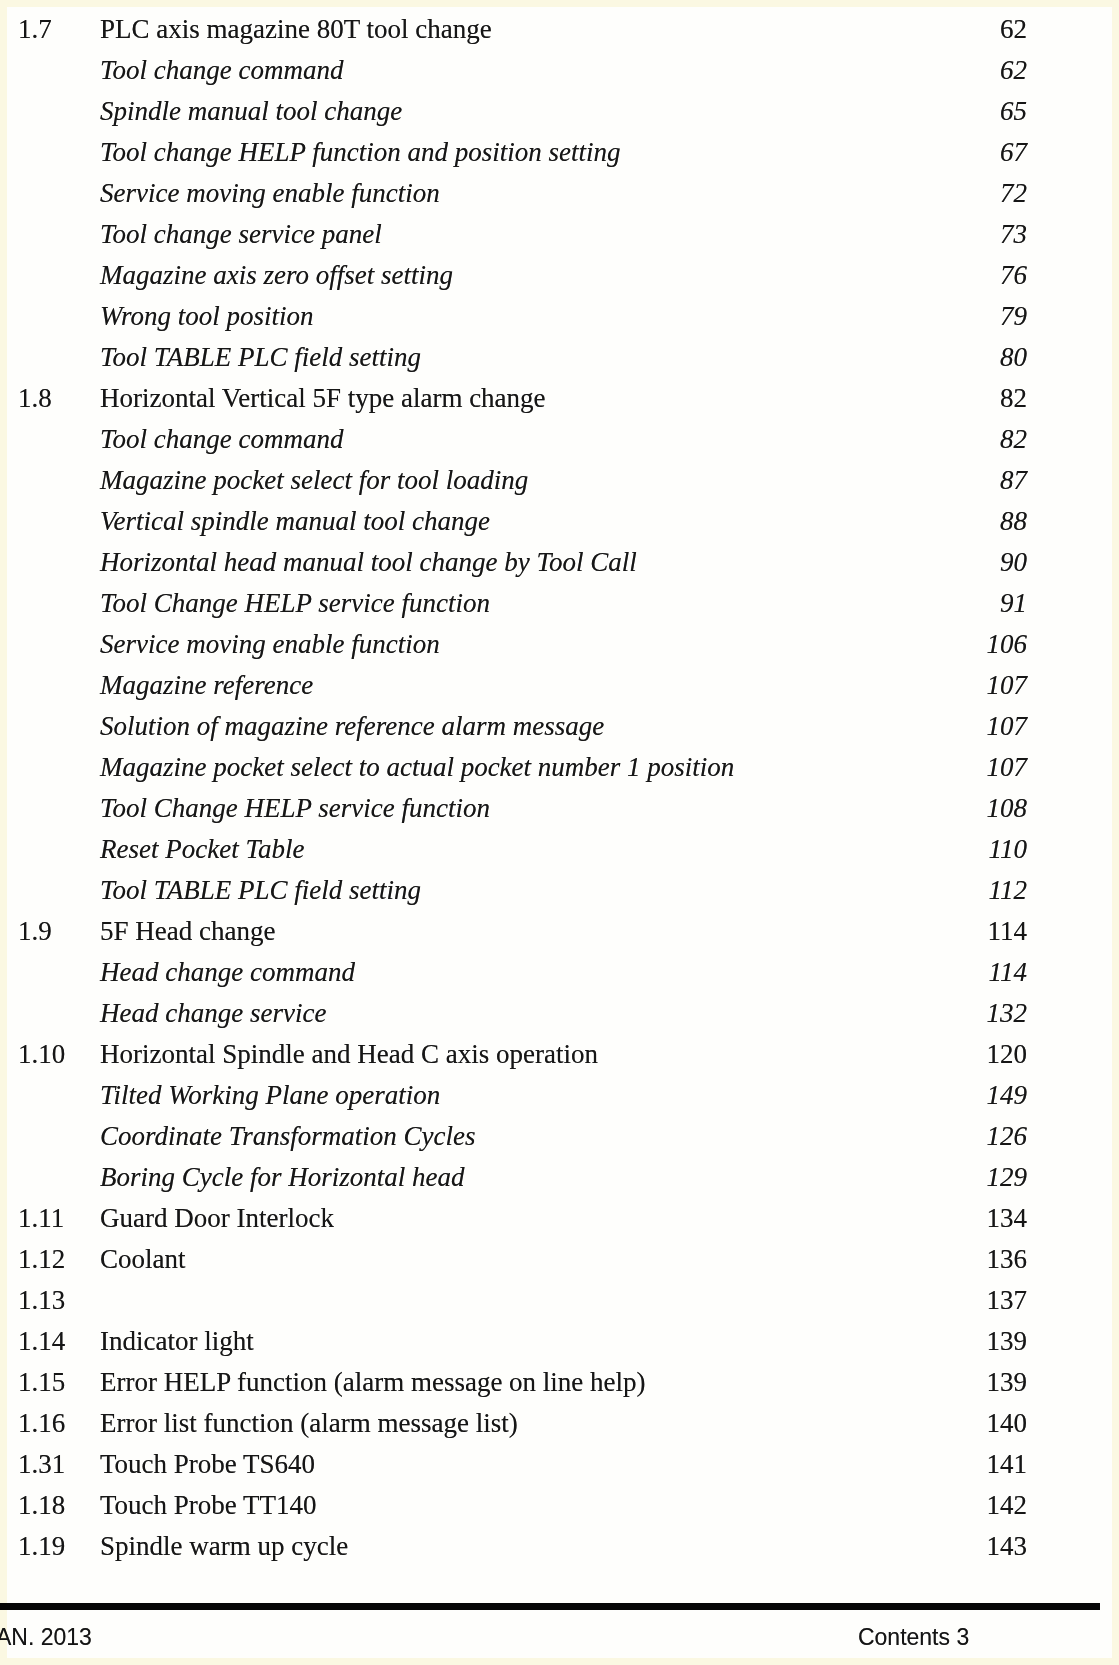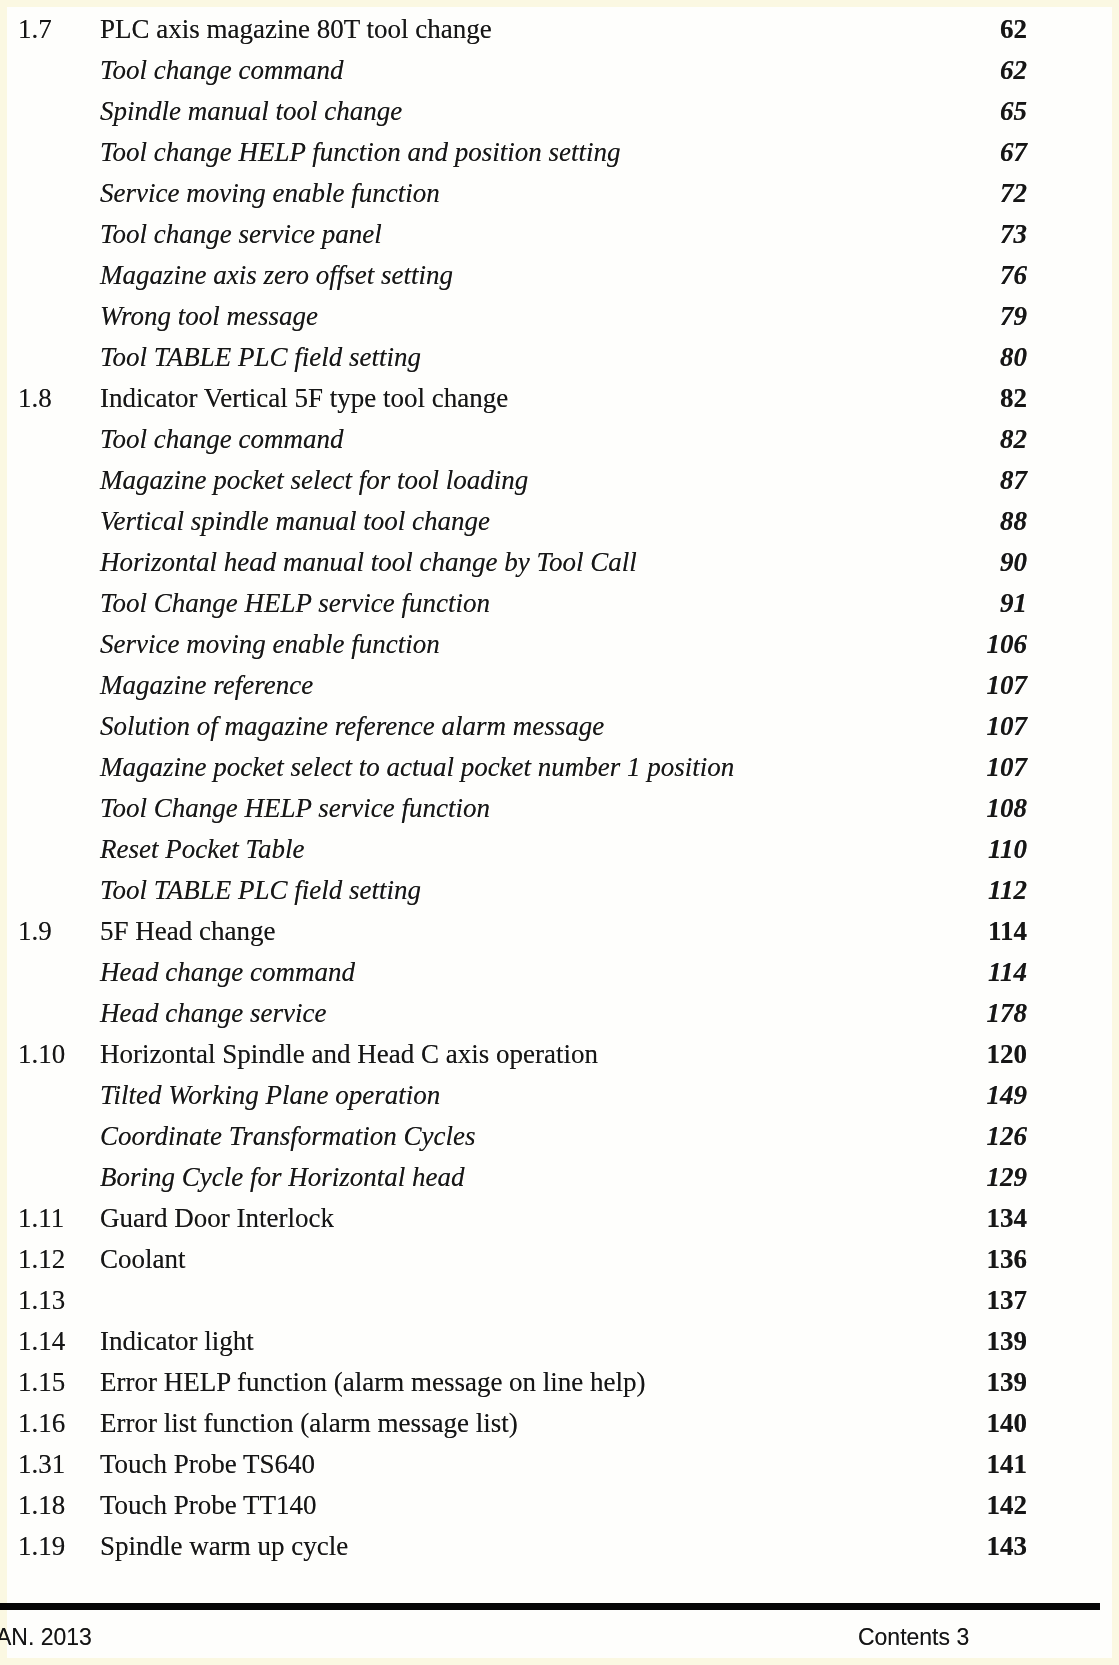--- a/index.html
+++ b/index.html
@@ -45,21 +45,20 @@
     margin: 0 9px 0 7px;
     background-image: radial-gradient(circle, #1b1b1b 1.5px, transparent 1.9px);
     background-size: 8.5px 4px;
     background-repeat: repeat-x;
     background-position: left 2px bottom 7px;
   }
   .row .page {
     flex: 0 0 auto;
     min-width: 46px;
     text-align: right;
-    font-weight: bold;
   }
   .row.sub .title,
   .row.sub .page {
     font-style: italic;
   }
   #footer-rule {
     position: absolute;
     left: 0;
     top: 1603px;
     width: 1100px;
@@ -122,33 +121,33 @@
       <span class="page">73</span>
     </div>
       <div class="row sub">
       <span class="num"></span>
       <span class="title">Magazine axis zero offset setting</span>
       <span class="leader"></span>
       <span class="page">76</span>
     </div>
       <div class="row sub">
       <span class="num"></span>
-      <span class="title">Wrong tool message</span>
+      <span class="title">Wrong tool position</span>
       <span class="leader"></span>
       <span class="page">79</span>
     </div>
       <div class="row sub">
       <span class="num"></span>
       <span class="title">Tool TABLE PLC field setting</span>
       <span class="leader"></span>
       <span class="page">80</span>
     </div>
       <div class="row">
       <span class="num">1.8</span>
-      <span class="title">Indicator Vertical 5F type tool change</span>
+      <span class="title">Horizontal Vertical 5F type alarm change</span>
       <span class="leader"></span>
       <span class="page">82</span>
     </div>
       <div class="row sub">
       <span class="num"></span>
       <span class="title">Tool change command</span>
       <span class="leader"></span>
       <span class="page">82</span>
     </div>
       <div class="row sub">
@@ -226,21 +225,21 @@
       <div class="row sub">
       <span class="num"></span>
       <span class="title">Head change command</span>
       <span class="leader"></span>
       <span class="page">114</span>
     </div>
       <div class="row sub">
       <span class="num"></span>
       <span class="title">Head change service</span>
       <span class="leader"></span>
-      <span class="page">178</span>
+      <span class="page">132</span>
     </div>
       <div class="row">
       <span class="num">1.10</span>
       <span class="title">Horizontal Spindle and Head C axis operation</span>
       <span class="leader"></span>
       <span class="page">120</span>
     </div>
       <div class="row sub">
       <span class="num"></span>
       <span class="title">Tilted Working Plane operation</span>

